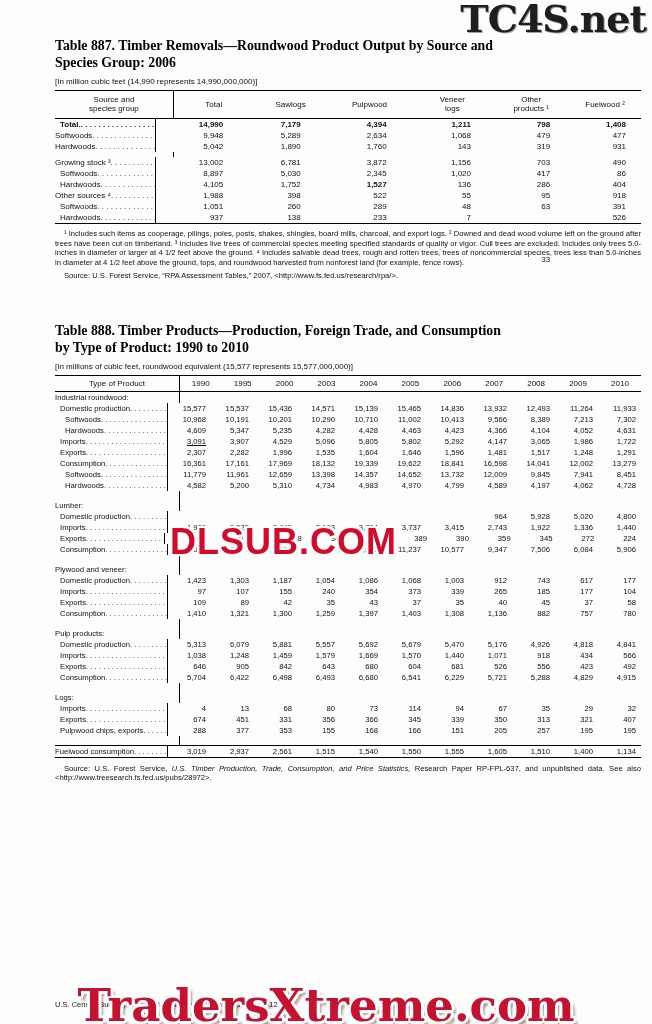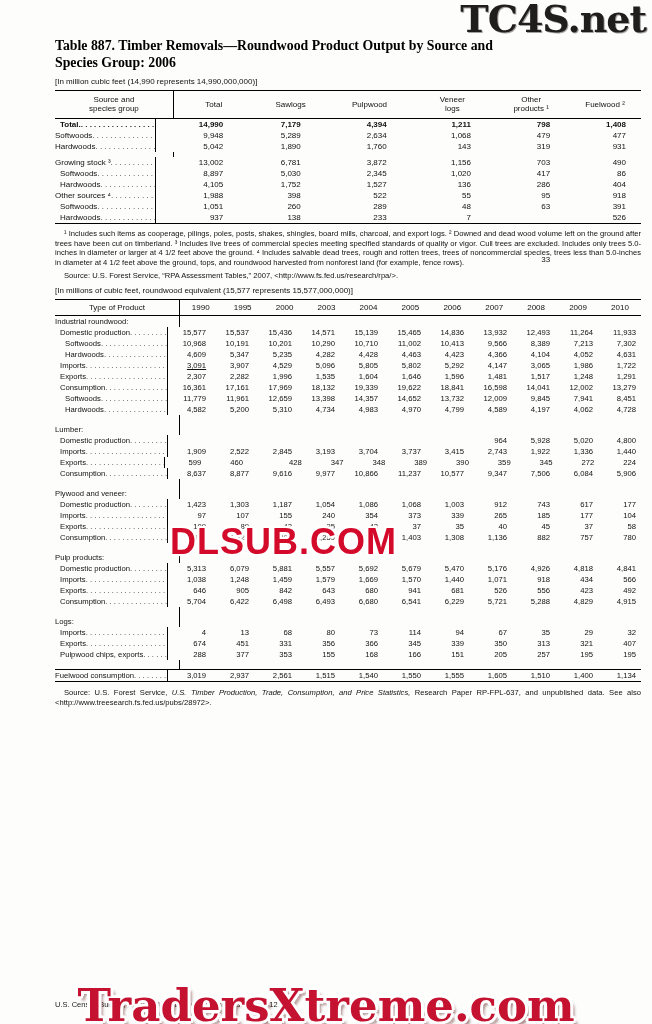--- a/index.html
+++ b/index.html
@@ -140,21 +140,21 @@
           <div class="vcell" style="width: 76px;">417</div>
           <div class="vcell" style="width: 72px;">86</div>
         </div>
         <div class="trow">
           <div class="lcell stub" style="width: 118px;">
             <span class="ltext" style="padding-left: 5px;">Hardwoods</span>
             <span class="dots"> . . . . . . . . . . . . . . . . . . . . . . . . . . . . . . . . . . . . . . . . . . . . . . . . . . . . . . . . . . . . . . . . . . . . . .</span>
           </div>
           <div class="vcell" style="width: 80px;">4,105</div>
           <div class="vcell" style="width: 74px;">1,752</div>
-          <div class="vcell" style="width: 84px;">1,527</div>
+          <div class="vcell" style="width: 84px; font-weight: bold;">1,527</div>
           <div class="vcell" style="width: 82px;">136</div>
           <div class="vcell" style="width: 76px;">286</div>
           <div class="vcell" style="width: 72px;">404</div>
         </div>
         <div class="trow">
           <div class="lcell stub" style="width: 118px;">
             <span class="ltext" style="padding-left: 0px;">Other sources ⁴</span>
             <span class="dots"> . . . . . . . . . . . . . . . . . . . . . . . . . . . . . . . . . . . . . . . . . . . . . . . . . . . . . . . . . . . . . . . . . . . . . .</span>
           </div>
           <div class="vcell" style="width: 80px;">1,988</div>
@@ -185,20 +185,22 @@
           <div class="vcell" style="width: 74px;">138</div>
           <div class="vcell" style="width: 84px;">233</div>
           <div class="vcell" style="width: 82px;">7</div>
           <div class="vcell" style="width: 76px; margin-top: 48px;">33</div>
           <div class="vcell" style="width: 72px;">526</div>
         </div>
       </div>
     <div class="footnotes">¹ Includes such items as cooperage, pilings, poles, posts, shakes, shingles, board mills, charcoal, and export logs. ² Downed and dead wood volume left on the ground after trees have been cut on timberland. ³ Includes live trees of commercial species meeting specified standards of quality or vigor. Cull trees are excluded. Includes only trees 5.0-inches in diameter or larger at 4 1/2 feet above the ground. ⁴ Includes salvable dead trees, rough and rotten trees, trees of noncommercial species, trees less than 5.0-inches in diameter at 4 1/2 feet above the ground, tops, and roundwood harvested from nonforest land (for example, fence rows).</div>
     <div class="source">Source: U.S. Forest Service, “RPA Assessment Tables,” 2007, &lt;http://www.fs.fed.us/research/rpa/&gt;.</div>
 
+    <div class="tbl-title t888">Table 888. Timber Products—Production, Foreign Trade, and Consumption
+by Type of Product: 1990 to 2010</div>
     <div class="unitnote">[In millions of cubic feet, roundwood equivalent (15,577 represents 15,577,000,000)]</div>
     <div class="tbl" id="table888">
         <div class="trow thead">
           <div class="hcell stub" style="width: 124px;">Type of Product</div>
           <div class="hcell" style="width: 42px;">1990</div>
           <div class="hcell" style="width: 42px;">1995</div>
           <div class="hcell" style="width: 42px;">2000</div>
           <div class="hcell" style="width: 42px;">2003</div>
           <div class="hcell" style="width: 42px;">2004</div>
           <div class="hcell" style="width: 42px;">2005</div>
@@ -546,21 +548,21 @@
         <div class="trow">
           <div class="lcell stub" style="width: 124px;">
             <span class="ltext" style="padding-left: 5px;">Exports</span>
             <span class="dots"> . . . . . . . . . . . . . . . . . . . . . . . . . . . . . . . . . . . . . . . . . . . . . . . . . . . . . . . . . . . . . . . . . . . . . .</span>
           </div>
           <div class="vcell" style="width: 42px;">646</div>
           <div class="vcell" style="width: 42px;">905</div>
           <div class="vcell" style="width: 42px;">842</div>
           <div class="vcell" style="width: 42px;">643</div>
           <div class="vcell" style="width: 42px;">680</div>
-          <div class="vcell" style="width: 42px;">941</div>
+          <div class="vcell" style="width: 42px;">604</div>
           <div class="vcell" style="width: 42px;">681</div>
           <div class="vcell" style="width: 42px;">526</div>
           <div class="vcell" style="width: 42px;">556</div>
           <div class="vcell" style="width: 42px;">423</div>
           <div class="vcell" style="width: 42px;">492</div>
         </div>
         <div class="trow">
           <div class="lcell stub" style="width: 124px;">
             <span class="ltext" style="padding-left: 5px;">Consumption</span>
             <span class="dots"> . . . . . . . . . . . . . . . . . . . . . . . . . . . . . . . . . . . . . . . . . . . . . . . . . . . . . . . . . . . . . . . . . . . . . .</span>

